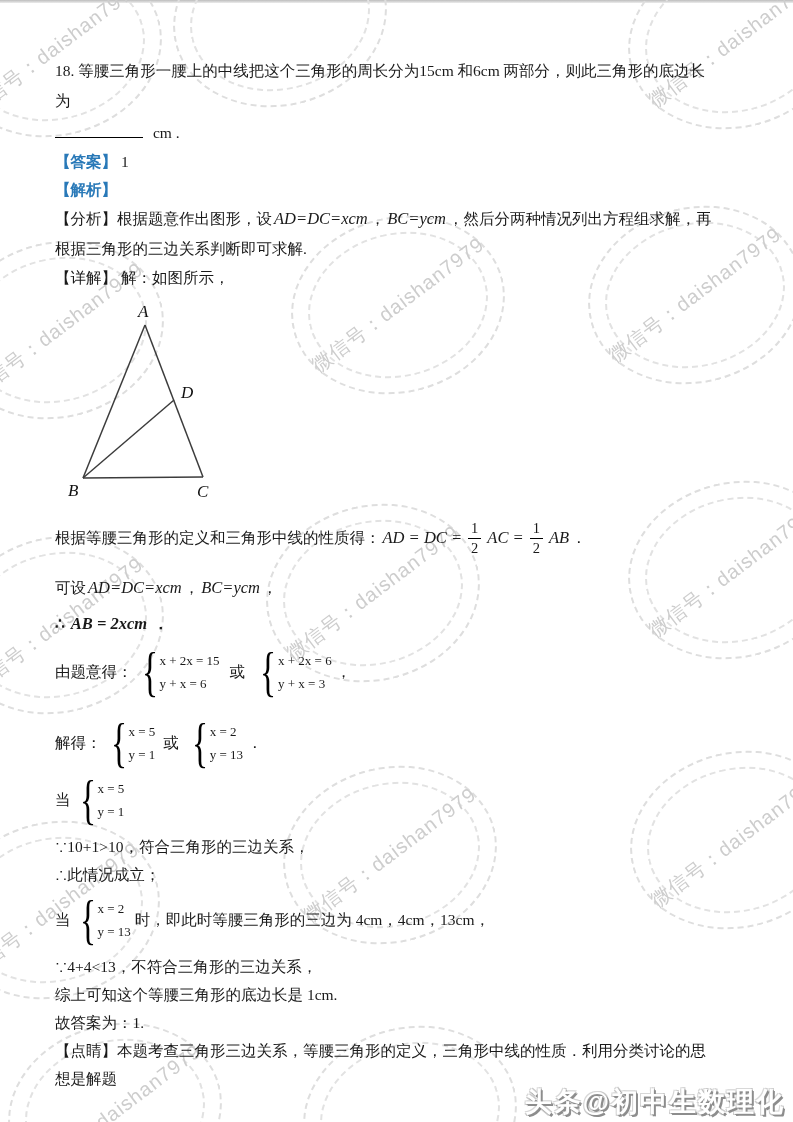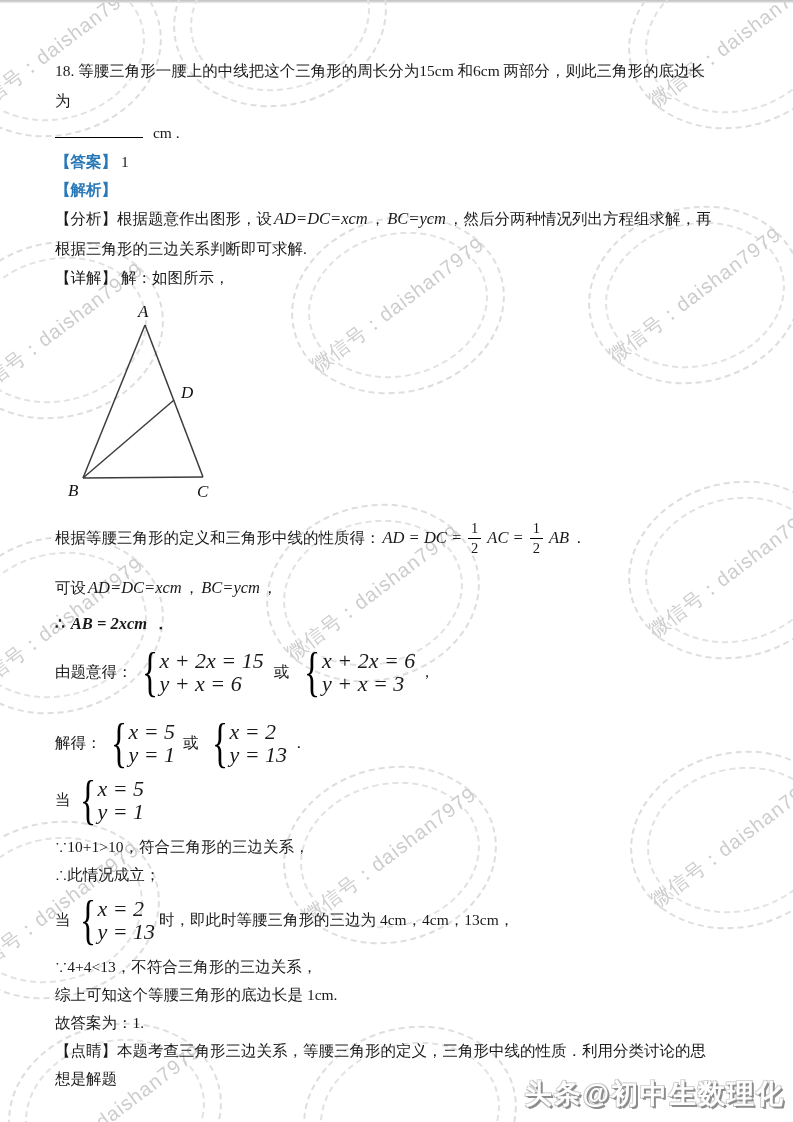--- a/index.html
+++ b/index.html
@@ -13,21 +13,21 @@
         border:2px dashed #dedede;border-radius:50%;
         transform:translate(-50%,-50%) rotate(-14deg);}
   .wm .ring-inner{position:absolute;left:0;top:0;width:178px;height:140px;
         border:2px dashed #e2e2e2;border-radius:50%;
         transform:translate(-50%,-50%) rotate(-14deg);}
   .wm .wm-text{position:absolute;left:0;top:0;white-space:nowrap;
         font-family:"Liberation Sans","DejaVu Sans",sans-serif;
         font-size:20px;color:#cdcdcd;letter-spacing:1px;
         transform:translate(-50%,-50%) rotate(-37deg);}
   
-  .brand{position:absolute;right:8px;bottom:10px;z-index:3;
+  .brand{position:absolute;right:8px;bottom:2px;z-index:3;
         font-family:"Liberation Sans","DejaVu Sans",sans-serif;
         font-size:27px;font-weight:bold;letter-spacing:2px;color:#ffffff;
         text-shadow:2px 2px 0 #8d8d8d,1px 1px 0 #9a9a9a,-1px -1px 0 #d8d8d8,
                     -1px 1px 0 #c9c9c9,1px -1px 0 #c9c9c9;}
   
   #content{position:absolute;left:55px;top:56px;width:660px;z-index:2;
         font-size:15.5px;line-height:28px;}
   .para{line-height:30px;}
   .short{line-height:28px;}
   .blue{color:#2979b8;font-weight:bold;}
@@ -39,22 +39,22 @@
   .figure-wrap{position:relative;height:200px;margin:8px 0 0 8px;}
   .figure-wrap svg{position:absolute;left:0;top:0;}
   .fig-label{font-family:"Liberation Serif",serif;font-style:italic;font-size:17px;fill:#111;}
   
   .mathline{display:flex;align-items:center;flex-wrap:nowrap;}
   .cases{display:inline-flex;align-items:center;margin:0 4px;}
   .cases .brace{font-family:"Liberation Serif","DejaVu Serif",serif;
         font-size:54px;font-weight:300;line-height:0.9;
         transform:scaleX(0.62);margin-right:-3px;color:#000;}
   .cases .rows{display:flex;flex-direction:column;}
-  .cases .row{font-family:"Liberation Serif",serif;font-style:italic;
-        font-size:22px;line-height:23px;white-space:nowrap;}
+  .cases .row{font-family:"Liberation Serif",serif;
+        font-size:13px;line-height:23px;white-space:nowrap;}
   .frac{display:inline-flex;flex-direction:column;align-items:center;
         vertical-align:middle;margin:0 4px;line-height:1;}
   .frac .num{border-bottom:1px solid #000;padding:0 3px 2px 3px;
         font-family:"Liberation Serif",serif;font-size:14.5px;}
   .frac .den{padding-top:2px;font-family:"Liberation Serif",serif;font-size:14.5px;}
 </style>
 </head>
 <body>
 
 <div id="page">

